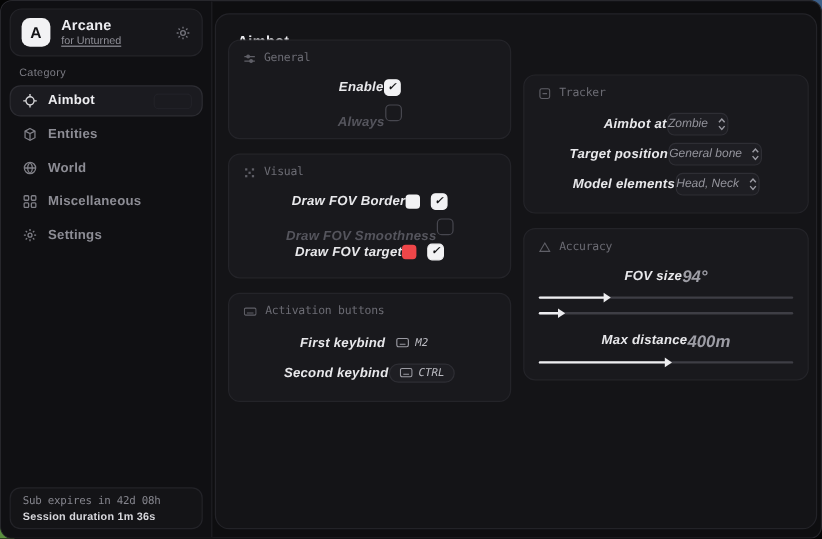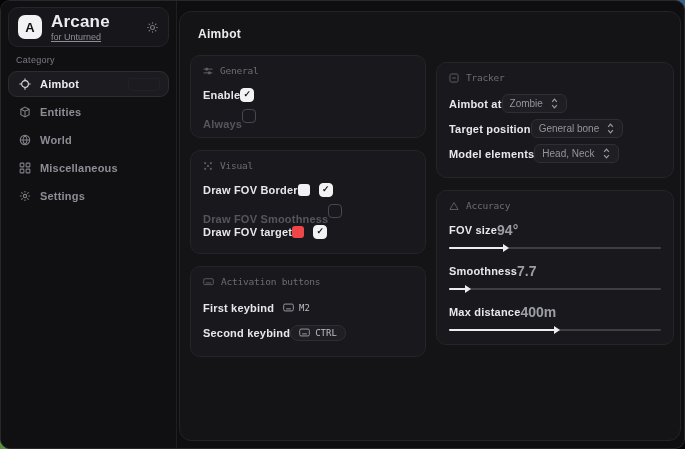--- a/index.html
+++ b/index.html
@@ -11,65 +11,65 @@
   .corner-green { position:absolute; left:0; bottom:0; width:12px; height:12px; background:#5a8f3e; z-index:0; }
   .corner-blue  { position:absolute; right:0; top:0;  width:14px; height:9px;  background:#3d6089; z-index:0; }
 
   .screen { position:absolute; inset:0; z-index:1; background:#0e0e10; border:1px solid #27272c; border-radius:10px; overflow:hidden; }
 
   
   .sidebar { position:absolute; left:0; top:0; bottom:0; width:176px; background:#101013; border-right:1px solid #1e1e23; }
   .side-header { position:absolute; left:7px; top:6px; width:161px; height:40px; background:#17171b; border:1px solid #242429; border-radius:10px; display:flex; align-items:center; padding:0 9px; gap:9px; }
   .logo { width:24px; height:24px; border-radius:7px; background:#f2f2f4; color:#131316; font-weight:700; font-size:13px; display:flex; align-items:center; justify-content:center; flex:0 0 auto; }
   .brand { flex:1; line-height:1.15; }
-  .brand-title { color:#ececf0; font-size:17px; font-weight:700; letter-spacing:.2px; }
+  .brand-title { color:#ececf0; font-size:12px; font-weight:700; letter-spacing:.2px; }
   .brand-sub { color:#8f8f97; font-size:9px;text-decoration:underline; }
   .side-gear { color:#74747c; display:flex; }
 
   .category { position:absolute; left:15px; top:54px; color:#7c7c84; font-size:9px; letter-spacing:.3px; }
 
   .nav { position:absolute; left:7px; top:70px; width:161px; }
   .nav-item { display:flex; align-items:center; gap:9px; height:26px; padding:0 10px; margin-bottom:2px; border:1px solid transparent; border-radius:9px; color:#8d8d95; font-size:11px; cursor:pointer; position:relative; }
   .nav-item.selected { background:#1b1b20; border-color:#2c2c32; color:#ededf0; }
   .nav-icon { display:flex; color:inherit; opacity:.9; }
   .nav-label { font-weight:600; letter-spacing:.2px; }
   .faint-badge { position:absolute; right:8px; top:6px; width:32px; height:13px; border:1px solid #2a2a30; border-radius:4px; opacity:.45; }
 
   .side-footer { position:absolute; left:7px; right:7px; bottom:7px; height:35px; background:#141417; border:1px solid #232328; border-radius:9px; padding:4px 10px; display:flex; flex-direction:column; justify-content:center; gap:2px; }
   .foot-1 { font-family:"DejaVu Sans Mono", monospace; font-size:9px; color:#85858d; letter-spacing:-.2px; white-space:nowrap; }
   .foot-2 { font-size:9px; font-weight:700; color:#d8d8dd; letter-spacing:.2px; }
 
   
   .main { position:absolute; left:178px; top:10px; width:502px; height:430px; background:#141417; border:1px solid #232328; border-radius:12px; }
   .page-title { position:absolute; left:18px; top:15px; color:#ececf0; font-size:12px; font-weight:700; letter-spacing:.3px; }
 
-  .col-left  { position:absolute; left:10px;  top:43px; width:236px; }
+  .col-left  { position:absolute; left:10px;  top:21px; width:236px; }
   .col-right { position:absolute; left:256px; top:50px; width:238px; }
 
   .card { background:#19191d; border:1px solid #242429; border-radius:10px; padding:9px 12px 11px; margin-bottom:12px; }
   .card-header { display:flex; align-items:center; gap:7px; color:#6c6c74; font-family:"DejaVu Sans Mono", monospace; font-size:9.5px; margin-bottom:8px; letter-spacing:-.2px; }
   .card-header .h-icon { display:flex; opacity:.85; }
 
-  .row { display:flex; justify-content:flex-start; align-items:center; height:21px; }
+  .row { display:flex; justify-content:center; align-items:center; height:21px;font-style:italic; }
   .row.tall { height:25px; }
   .row-label { font-size:11px; font-weight:700; color:#e8e8eb; letter-spacing:.2px; }
   .row-label.dim { color:#55555d;margin-top:16px; }
   .row-right { display:flex; align-items:center; gap:9px; }
 
   .checkbox { width:14px; height:14px; border-radius:4px; border:1.5px solid #47474f; display:inline-flex; align-items:center; justify-content:center; cursor:pointer; }
   .checkbox.checked { background:#f2f2f4; border-color:#f2f2f4; }
   .checkbox.checked::after { content:"✓"; color:#141416; font-size:9px; font-weight:700; line-height:1; }
 
   .swatch { width:12px; height:12px; border-radius:3px; cursor:pointer; }
 
   .keybind { display:inline-flex; align-items:center; gap:5px; background:#1e1e23; border:1px solid #2e2e34; border-radius:8px; padding:2px 8px; font-family:"DejaVu Sans Mono", monospace; font-size:9px; color:#bcbcc3; cursor:pointer; }
   .keybind.plain { background:transparent; border-color:transparent; }
   .keybind .k-icon { display:flex; color:#9a9aa2; }
 
-  .select { display:inline-flex; align-items:center; gap:7px; background:#1e1e23; border:1px solid #2e2e34; border-radius:6px; padding:3px 7px; font-size:10px; color:#94949c; cursor:pointer; white-space:nowrap; }
+  .select { display:inline-flex; align-items:center; gap:7px; background:#1e1e23; border:1px solid #2e2e34; border-radius:6px; padding:3px 0; font-size:10px; color:#94949c; cursor:pointer; white-space:nowrap; }
   .select .s-icon { display:flex; color:#9a9aa2; }
 
   .acc-group { margin-bottom:11px; }
   .acc-group:last-child { margin-bottom:2px; }
   .value { font-size:14px; font-weight:600; color:#9d9da5; }
   .slider { position:relative; height:2px; background:#3e3e45; border-radius:1px; margin-top:7px; cursor:pointer; }
   .slider-fill { position:relative; height:100%; background:#ededf0; border-radius:1px; }
   .slider-fill::after { content:""; position:absolute; right:-5px; top:-3px; width:0; height:0; border-left:6px solid #ededf0; border-top:4px solid transparent; border-bottom:4px solid transparent; }
 
   svg { display:block; }
@@ -149,20 +149,24 @@
           <span class="nav-icon">
             <svg width="12" height="12" viewBox="0 0 16 16" fill="none" stroke="currentColor" stroke-width="1.4">
               <circle cx="8" cy="8" r="2.2"></circle>
               <path d="M8 1.2v2.2M8 12.6v2.2M1.2 8h2.2M12.6 8h2.2M3.2 3.2l1.6 1.6M11.2 11.2l1.6 1.6M12.8 3.2l-1.6 1.6M4.8 11.2l-1.6 1.6"></path>
             </svg>
           </span>
           <span class="nav-label">Settings</span>
         </div>
       </div>
 
+      <div class="side-footer">
+        <div class="foot-1">Sub expires in 42d 08h</div>
+        <div class="foot-2">Session duration 1m 36s</div>
+      </div>
     </div>
 
     <div class="main">
       <div class="page-title">Aimbot</div>
 
       <div class="col-left">
 
         <div class="card">
           <div class="card-header">
             <span class="h-icon">
@@ -318,24 +322,20 @@
             <div class="row">
               <span class="row-label">FOV size</span>
               <span class="value">94°</span>
             </div>
             <div class="slider">
               <div class="slider-fill" style="width: 26%;"></div>
             </div>
           </div>
 
           <div class="acc-group">
-            <div class="row">
-              <span class="row-label">Smoothness</span>
-              <span class="value">7.7</span>
-            </div>
             <div class="slider">
               <div class="slider-fill" style="width: 8%;"></div>
             </div>
           </div>
 
           <div class="acc-group">
             <div class="row">
               <span class="row-label">Max distance</span>
               <span class="value">400m</span>
             </div>

